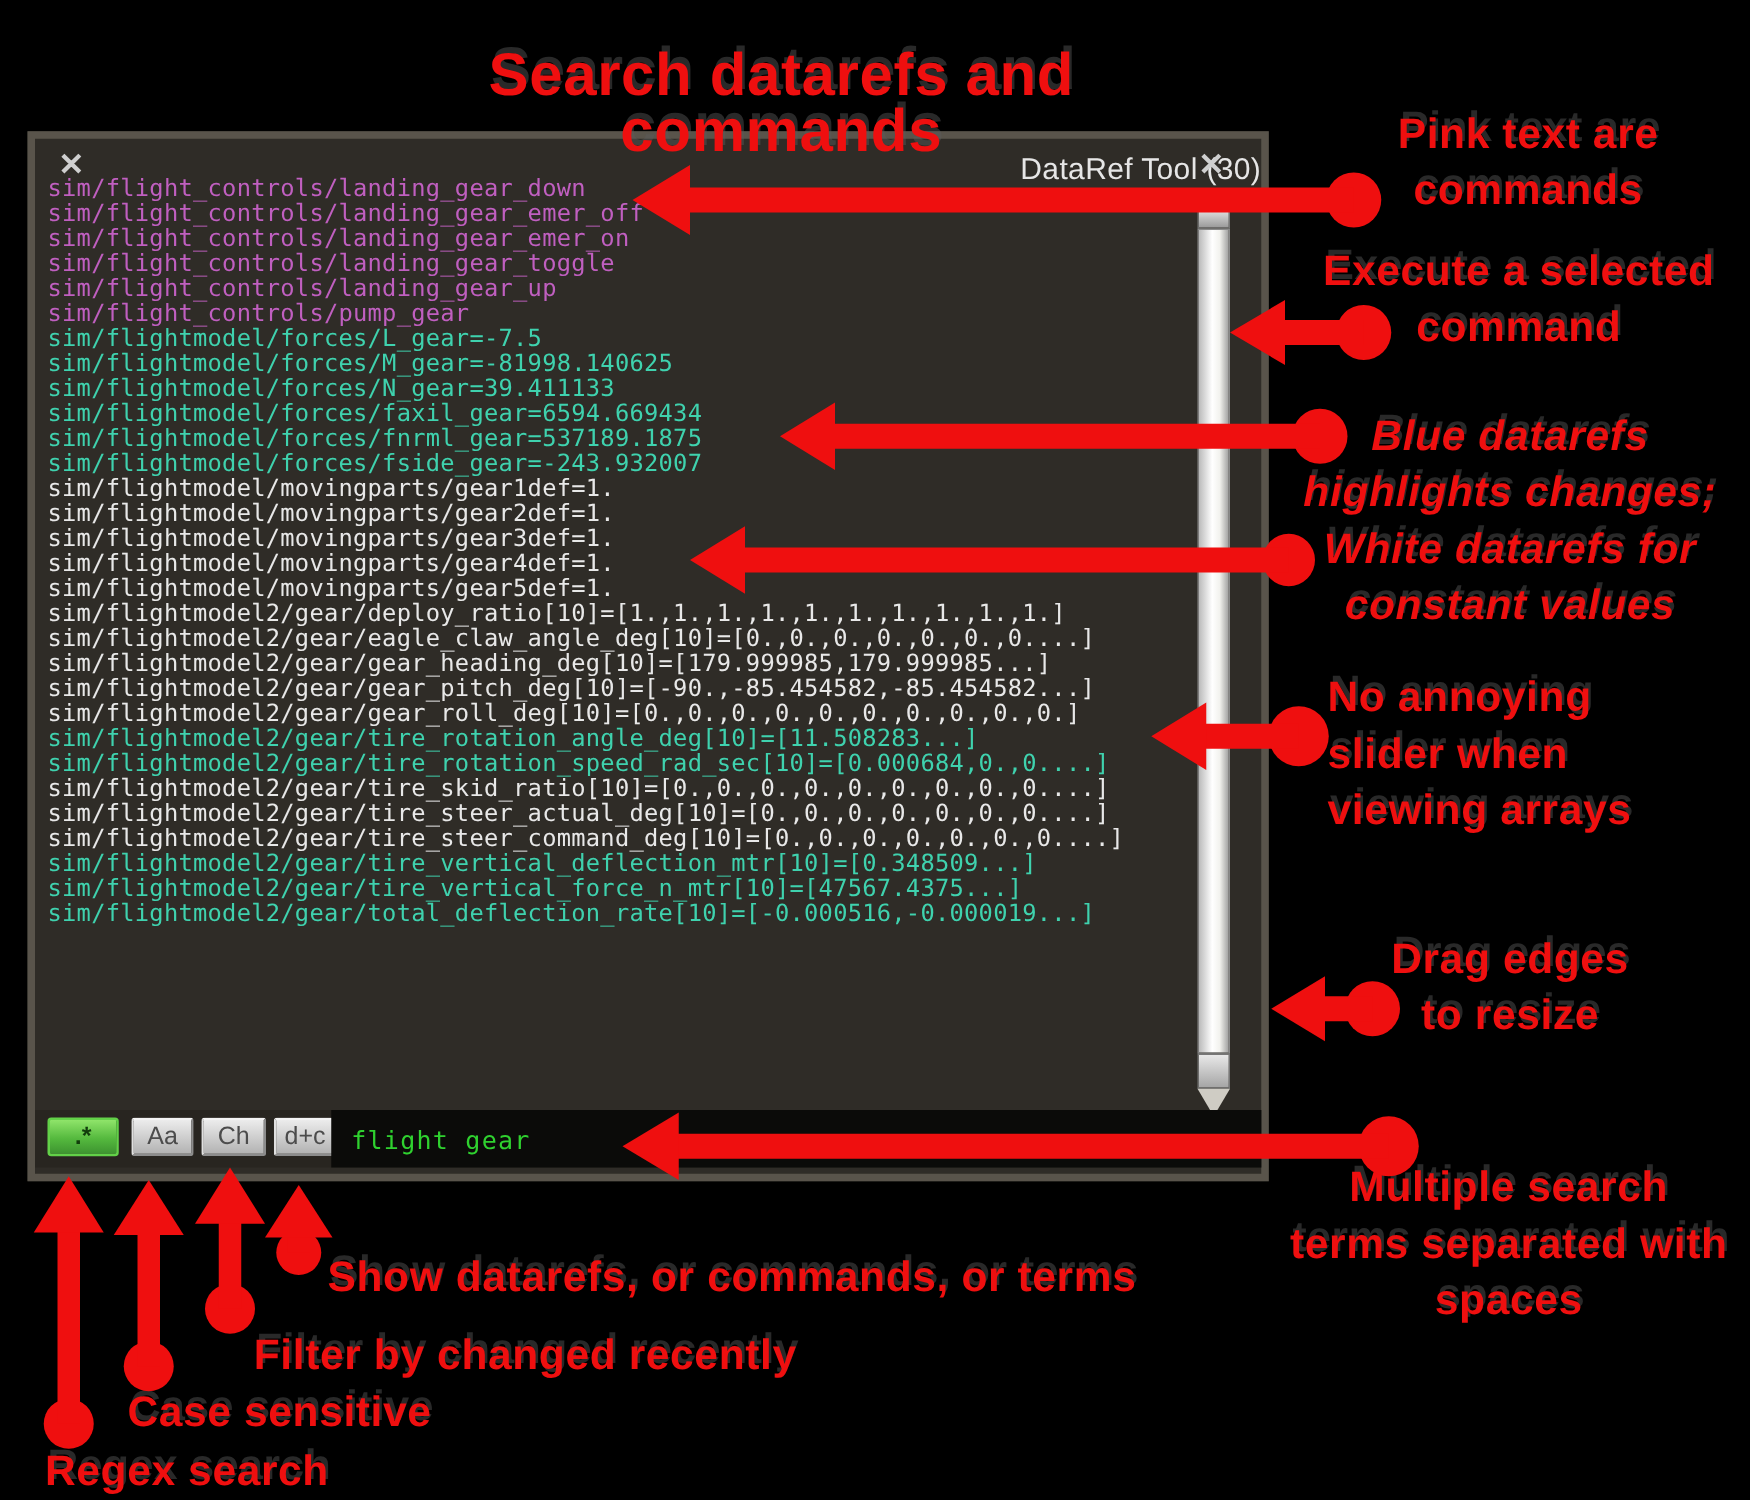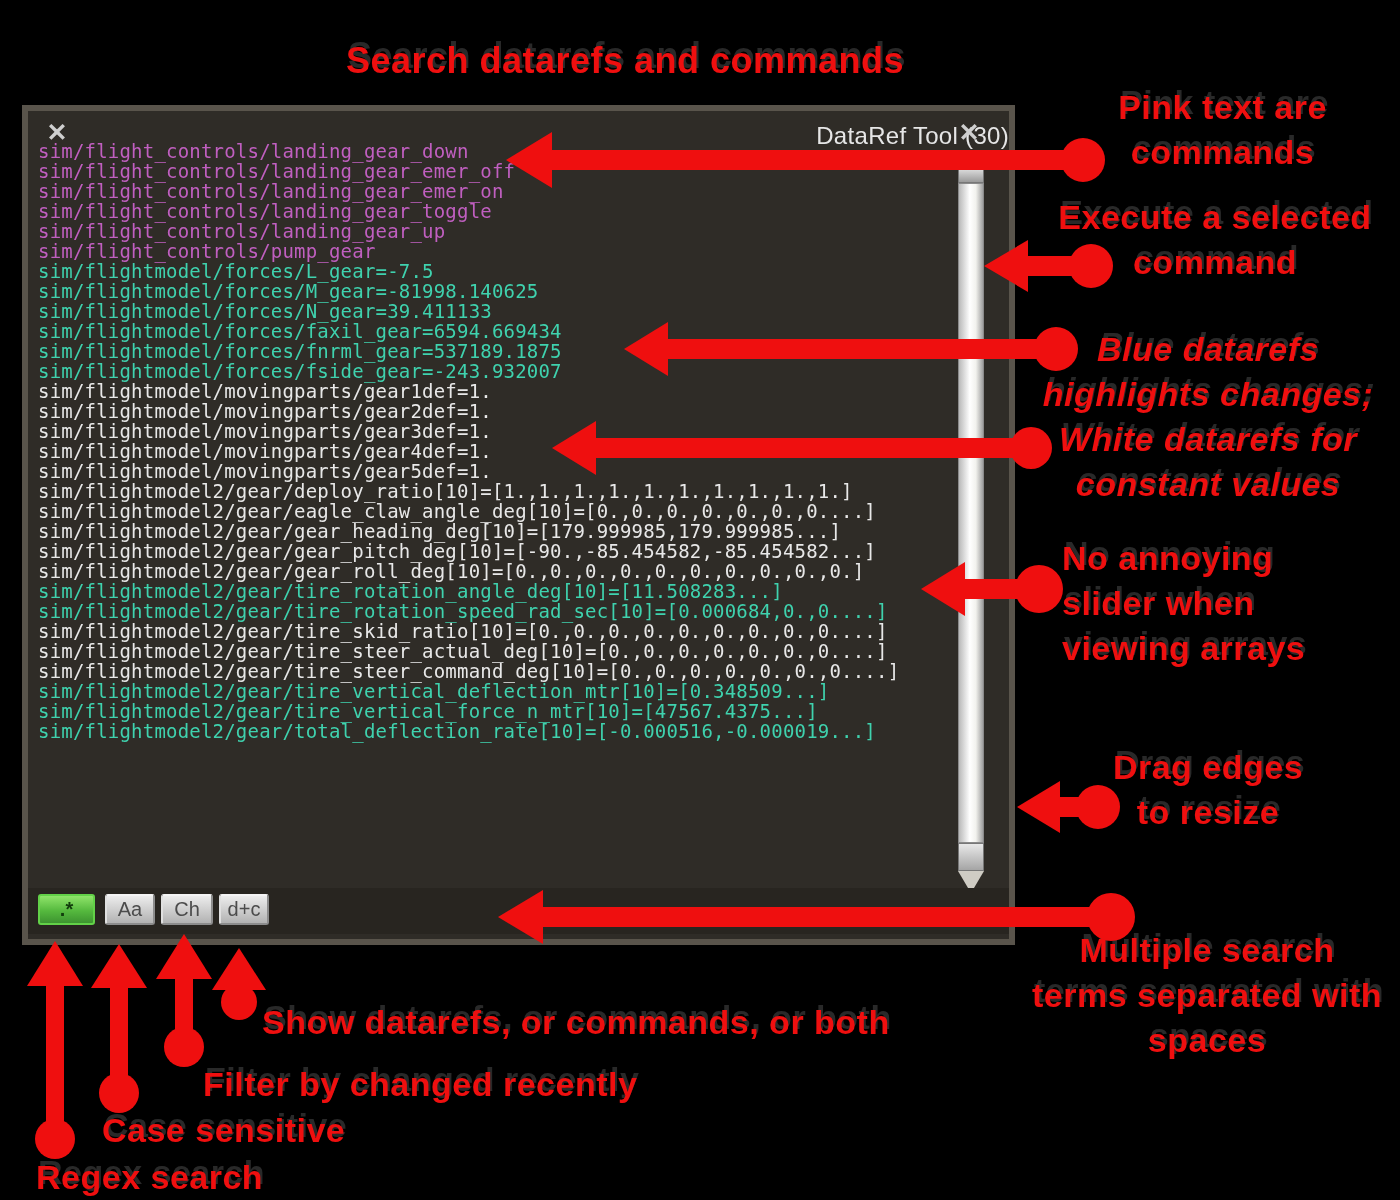--- a/index.html
+++ b/index.html
@@ -72,21 +72,21 @@
   }
 
   
   .ann{
     position:absolute;color:var(--ann,#ef0f0f);font-weight:bold;
     font-size:34px;line-height:45px;white-space:pre-line;
     text-shadow:2px -5px 0 rgba(90,90,90,0.45);
     letter-spacing:0.5px;
   }
   .ann.center{text-align:center;}
-  .ann.big{font-size:36px;}
+  .ann.big{font-size:48px;}
   #arrows{position:absolute;left:0;top:0;z-index:6;pointer-events:none;}
   .annbox{z-index:5;}
 </style>
 </head>
 <body>
 
 <div class="drt-window">
   <div class="drt-close left">✕</div>
   <div class="drt-title">DataRef Tool (30)</div>
   <div class="drt-close right">✕</div>
@@ -99,20 +99,23 @@
     <div class="sbar-thumb"></div>
     <div class="sbar-cap-bottom"></div>
     <div class="sbar-down"></div>
   </div>
 
   <div class="bottombar">
     <div class="tbtn green" style="left:10px;width:57px;">.*</div>
     <div class="tbtn" style="left:77px;width:50px;">Aa</div>
     <div class="tbtn" style="left:133px;width:52px;">Ch</div>
     <div class="tbtn" style="left:191px;width:50px;">d+c</div>
+    <div class="searchbox">
+      <input value="flight gear" style="">
+    </div>
   </div>
 </div>
 
 <div class="ann big center annbox" style="left:280px;top:38px;width:690px;">Search datarefs and commands</div>
 
 <div class="ann center annbox" style="left:1055px;top:85px;width:335px;">Pink text are
 commands</div>
 
 <div class="ann center annbox" style="left:1035px;top:195px;width:360px;">Execute a selected
 command</div>
@@ -126,21 +129,21 @@
 slider when
 viewing arrays</div>
 
 <div class="ann center annbox" style="left:1078px;top:745px;width:260px;">Drag edges
 to resize</div>
 
 <div class="ann center annbox" style="left:1018px;top:928px;width:378px;">Multiple search
 terms separated with
 spaces</div>
 
-<div class="ann annbox" style="left:262px;top:1000px;width:700px;">Show datarefs, or commands, or both</div>
+<div class="ann annbox" style="left:262px;top:1000px;width:700px;">Show datarefs, or commands, or terms</div>
 
 <div class="ann annbox" style="left:178px;top:1062px;width:520px;margin-left:25px;">Filter by changed recently</div>
 
 <div class="ann annbox" style="left:102px;top:1108px;width:330px;">Case sensitive</div>
 
 <div class="ann annbox" style="left:36px;top:1155px;width:300px;">Regex search</div>
 
 <svg id="arrows" width="1400" height="1200" viewBox="0 0 1400 1200">
   <g fill="#ef0f0f" stroke="#ef0f0f">
     <g>

